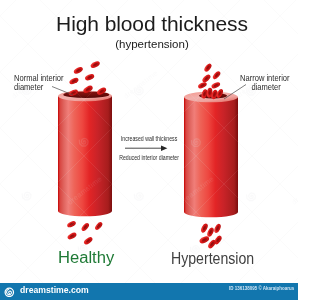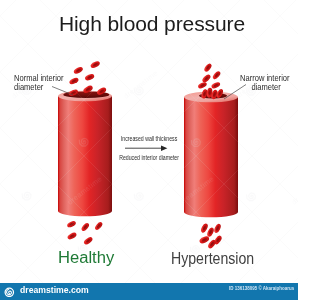--- a/index.html
+++ b/index.html
@@ -348,21 +348,22 @@
 
     <line x1="52" y1="86.5" x2="73" y2="95" stroke="#4a4a4a" stroke-width="0.7"></line>
     <line x1="224" y1="99" x2="246" y2="84.5" stroke="#4a4a4a" stroke-width="0.7"></line>
 
     <g>
       <line x1="125" y1="148.2" x2="162" y2="148.2" stroke="#262626" stroke-width="0.85"></line>
       <path d="M161,145.5 L167.4,148.2 L161,150.9 Z" fill="#262626"></path>
     </g>
   </svg>
 
-  <div class="txt" id="title">High blood pressure</div>
+  <div class="txt" id="title">High blood thickness</div>
+  <div class="txt" id="subtitle">(hypertension)</div>
   <div class="txt" id="lcall">
     <div class="l1">Normal interior</div>
     <div class="l2">diameter</div>
   </div>
   <div class="txt" id="rcall">
     <div class="l1">Narrow interior</div>
     <div class="l2">diameter</div>
   </div>
   <div class="txt" id="mtop">Increased wall thickness</div>
   <div class="txt" id="mbot">Reduced interior diameter</div>

